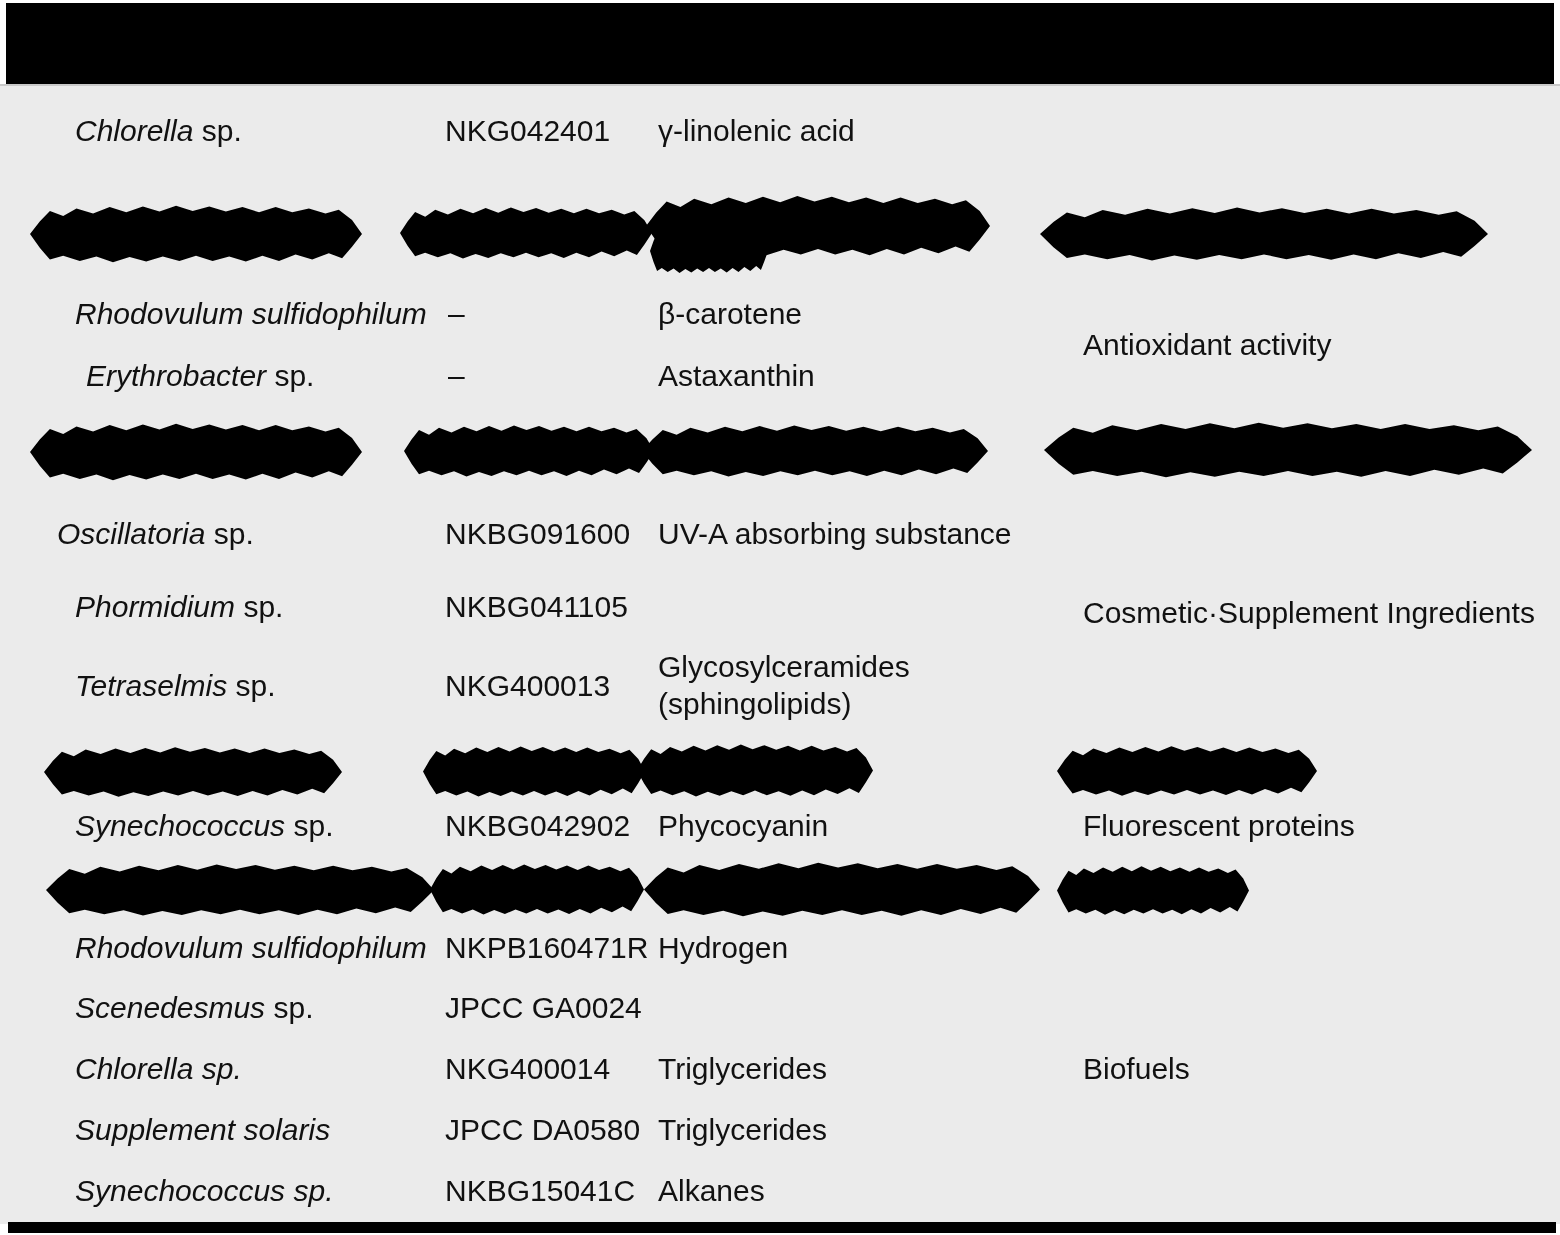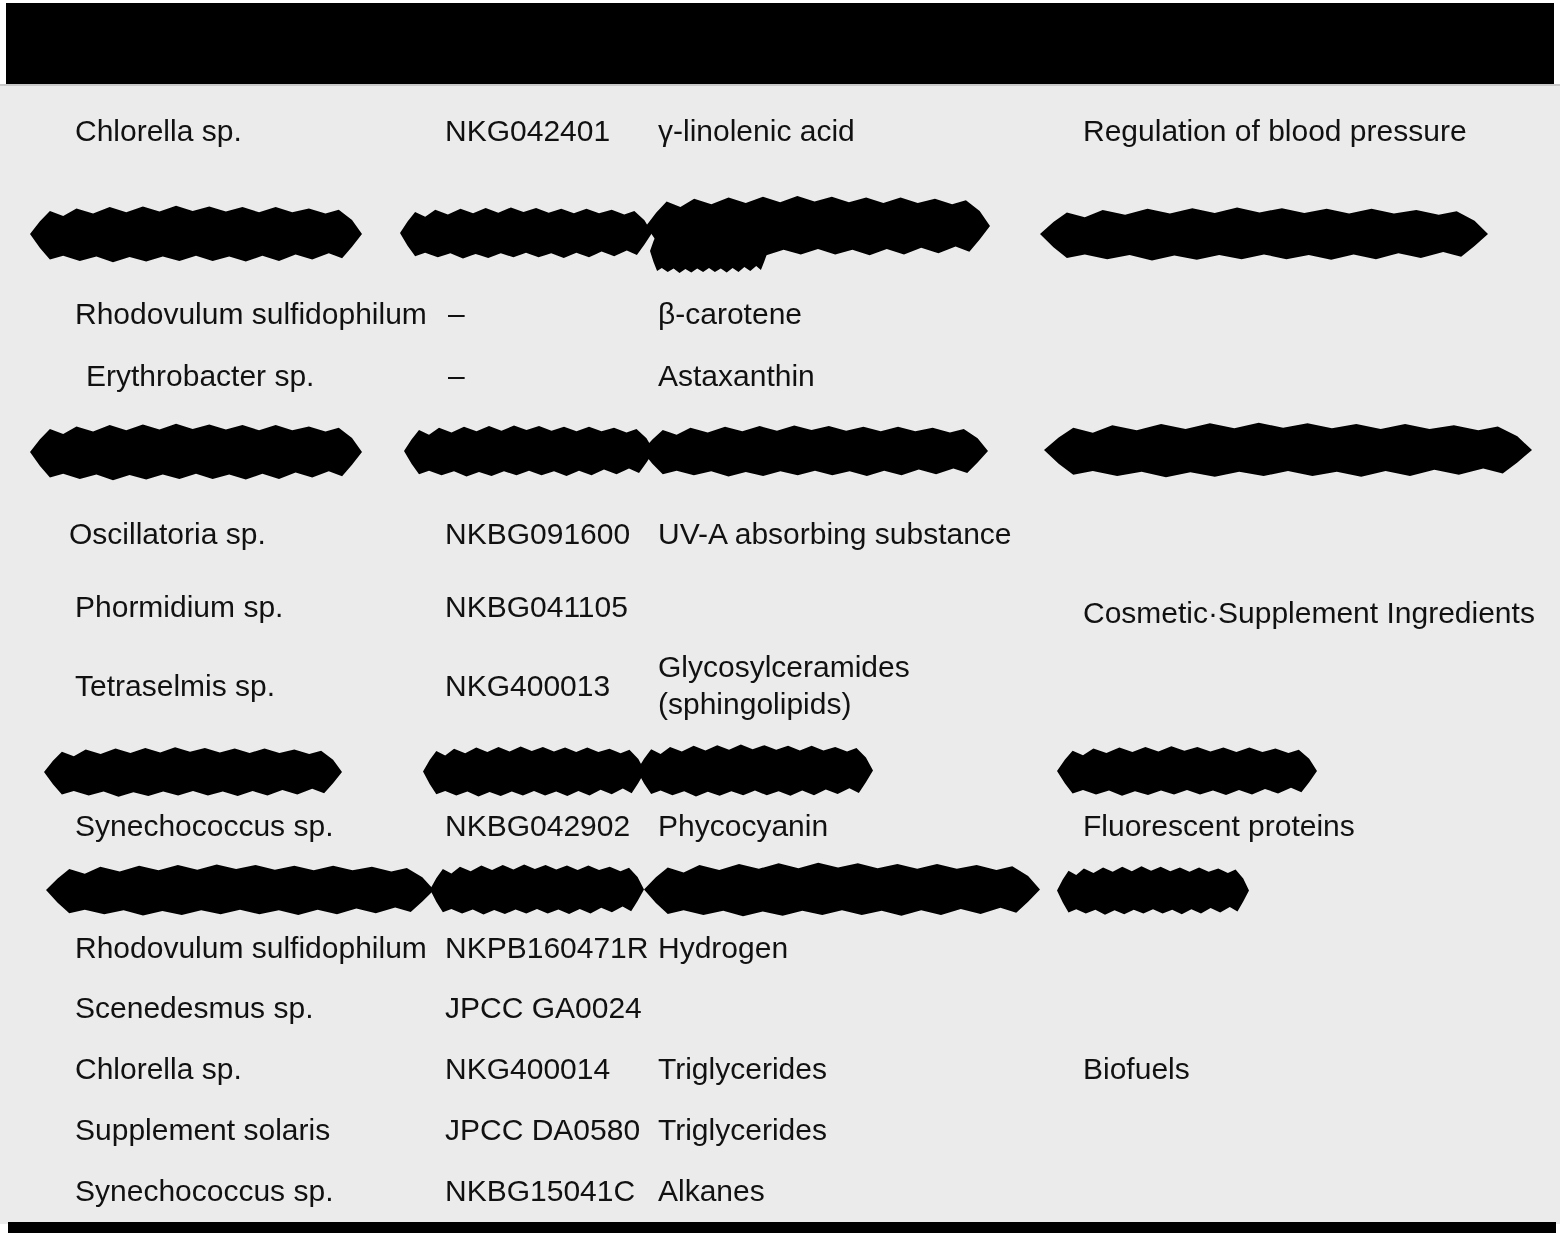--- a/index.html
+++ b/index.html
@@ -24,61 +24,61 @@
     position:absolute;left:8px;top:1222px;width:1548px;height:11px;
     background:#000000;
   }
   .cell{
     position:absolute;
     font-size:30px;
     line-height:37px;
     white-space:pre-line;
     color:#111111;
   }
-  .it{}
+  .it{font-style:italic;}
   .blob{
     position:absolute;
     background:#000000;
     clip-path:polygon(0% 50%, 3% 30%, 6% 14%, 10% 22%, 14% 10%, 19% 18%, 24% 8%, 29% 16%, 34% 7%, 39% 15%, 44% 6%, 49% 14%, 54% 7%, 59% 15%, 64% 8%, 69% 16%, 74% 8%, 79% 16%, 84% 10%, 89% 18%, 93% 12%, 97% 28%, 100% 50%, 97% 70%, 94% 88%, 90% 80%, 85% 90%, 80% 82%, 75% 92%, 70% 84%, 65% 93%, 60% 85%, 55% 92%, 50% 84%, 45% 92%, 40% 85%, 35% 93%, 30% 86%, 25% 94%, 20% 85%, 15% 92%, 10% 84%, 6% 90%, 3% 72%);
   }
 </style>
 </head>
 <body>
 
 <div id="page">
 
   <div id="table-body"></div>
   <div id="header-bar"></div>
   <div id="bottom-rule"></div>
 
   <div class="cell" style="left:75px;top:112px"><span class="it">Chlorella</span><span> sp.</span></div>
   <div class="cell" style="left:445px;top:112px">NKG042401</div>
   <div class="cell" style="left:658px;top:112px">γ-linolenic acid</div>
-  <div class="cell" style="left:1083px;top:112px">Regulation of blood pressure</div>
 
   <div class="blob" style="left:30px;top:202px;width:332px;height:64px"></div>
   <div class="blob" style="left:400px;top:204px;width:252px;height:58px"></div>
   <div class="blob" style="left:646px;top:192px;width:344px;height:68px"></div>
   <div class="blob" style="left:650px;top:226px;width:118px;height:50px"></div>
   <div class="blob" style="left:1040px;top:204px;width:448px;height:60px"></div>
 
   <div class="cell" style="left:75px;top:295px"><span class="it">Rhodovulum sulfidophilum</span><span></span></div>
   <div class="cell" style="left:448px;top:295px">–</div>
   <div class="cell" style="left:658px;top:295px">β-carotene</div>
+  <div class="cell" style="left:1083px;top:326px">Antioxidant activity</div>
 
   <div class="cell" style="left:86px;top:357px"><span class="it">Erythrobacter</span><span> sp.</span></div>
   <div class="cell" style="left:448px;top:357px">–</div>
   <div class="cell" style="left:658px;top:357px">Astaxanthin</div>
 
   <div class="blob" style="left:30px;top:420px;width:332px;height:64px"></div>
   <div class="blob" style="left:404px;top:422px;width:250px;height:58px"></div>
   <div class="blob" style="left:642px;top:422px;width:346px;height:58px"></div>
   <div class="blob" style="left:1044px;top:419px;width:488px;height:62px"></div>
 
-  <div class="cell" style="left:69px;top:515px"><span class="it">Oscillatoria</span><span> sp.</span></div>
+  <div class="cell" style="left:57px;top:515px"><span class="it">Oscillatoria</span><span> sp.</span></div>
   <div class="cell" style="left:445px;top:515px">NKBG091600</div>
   <div class="cell" style="left:658px;top:515px">UV-A absorbing substance</div>
 
   <div class="cell" style="left:75px;top:588px"><span class="it">Phormidium</span><span> sp.</span></div>
   <div class="cell" style="left:445px;top:588px">NKBG041105</div>
   <div class="cell" style="left:1083px;top:594px">Cosmetic·Supplement Ingredients</div>
 
   <div class="cell" style="left:75px;top:667px"><span class="it">Tetraselmis</span><span> sp.</span></div>
   <div class="cell" style="left:445px;top:667px">NKG400013</div>
   <div class="cell" style="left:658px;top:648px">Glycosylceramides

